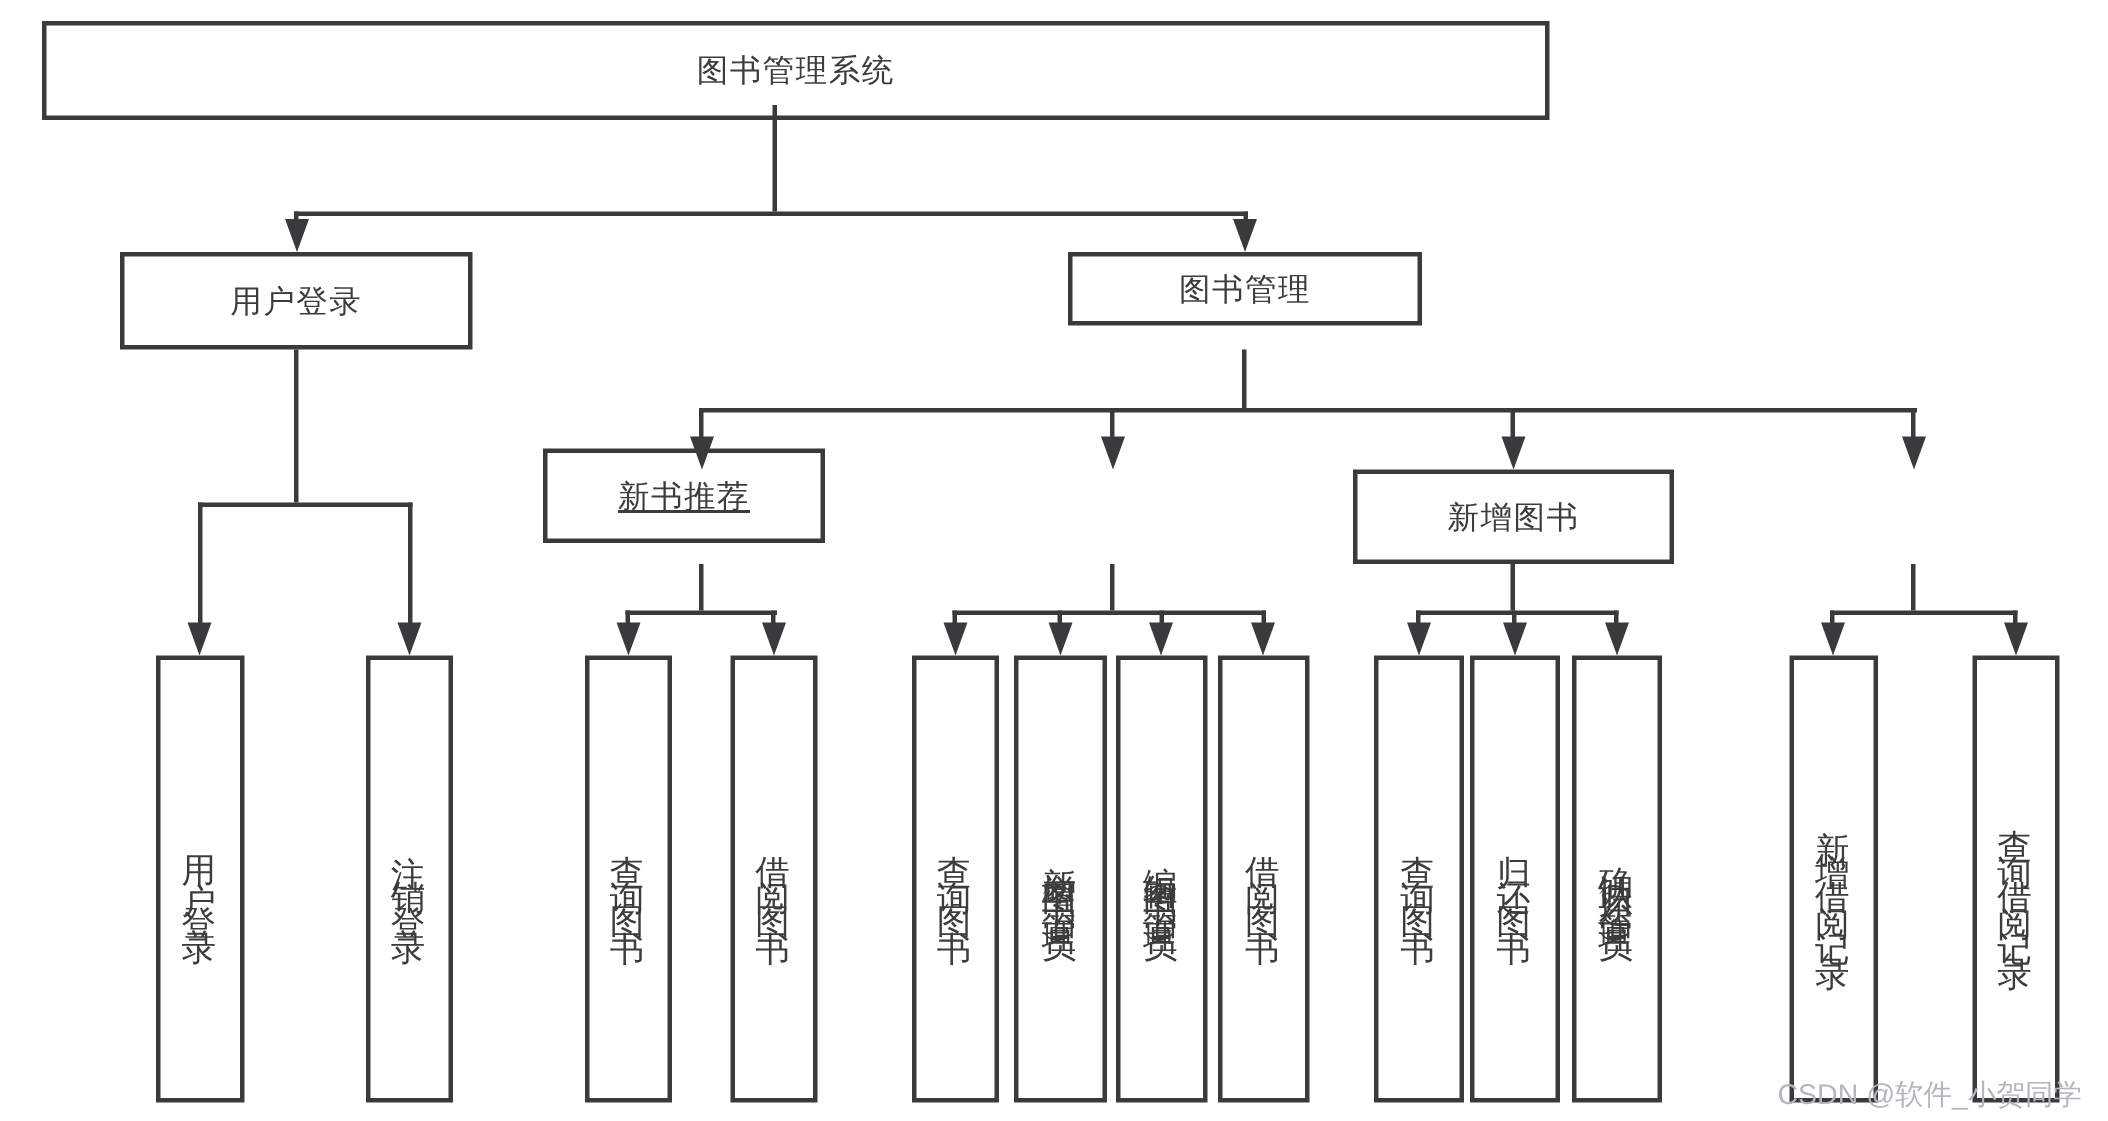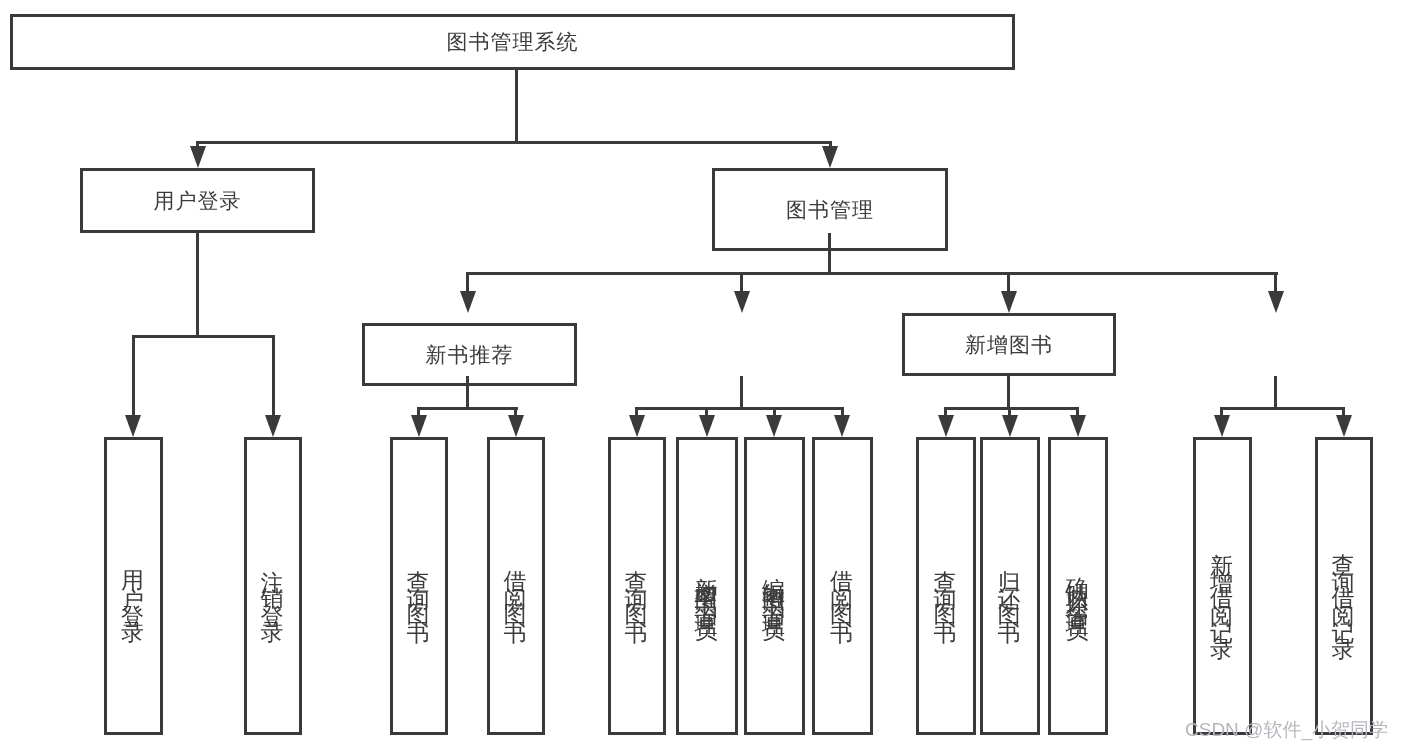--- a/index.html
+++ b/index.html
@@ -52,32 +52,32 @@
     font-size: 19px;
     color: #b3b7bb;
     white-space: nowrap;
   }
 </style>
 </head>
 <body>
 
 <div id="canvas">
 
-  <div class="box hbox" style="left:10px; top:14px; width:1005px; height:56px;">
+  <div class="box hbox" style="left:28px; top:14px; width:1005px; height:66px;">
     <span>图书管理系统</span>
   </div>
 
   <div class="box hbox" style="left:80px; top:168px; width:235px; height:65px;">
     <span>用户登录</span>
   </div>
-  <div class="box hbox" style="left:712px; top:168px; width:236px; height:83px;">
+  <div class="box hbox" style="left:712px; top:168px; width:236px; height:49px;">
     <span>图书管理</span>
   </div>
 
-  <div class="box hbox" style="left:362px; top:323px; width:215px; height:63px;">
+  <div class="box hbox" style="left:362px; top:299px; width:188px; height:63px;text-decoration:underline;">
     <span>新书推荐</span>
   </div>
   <div class="box hbox" style="left:902px; top:313px; width:214px; height:63px;">
     <span>新增图书</span>
   </div>
 
   <div class="box leaf" style="left:104px; width:59px;">
     <span class="vtext vshort">用户登录</span>
   </div>
   <div class="box leaf" style="left:244px; width:58px;">

